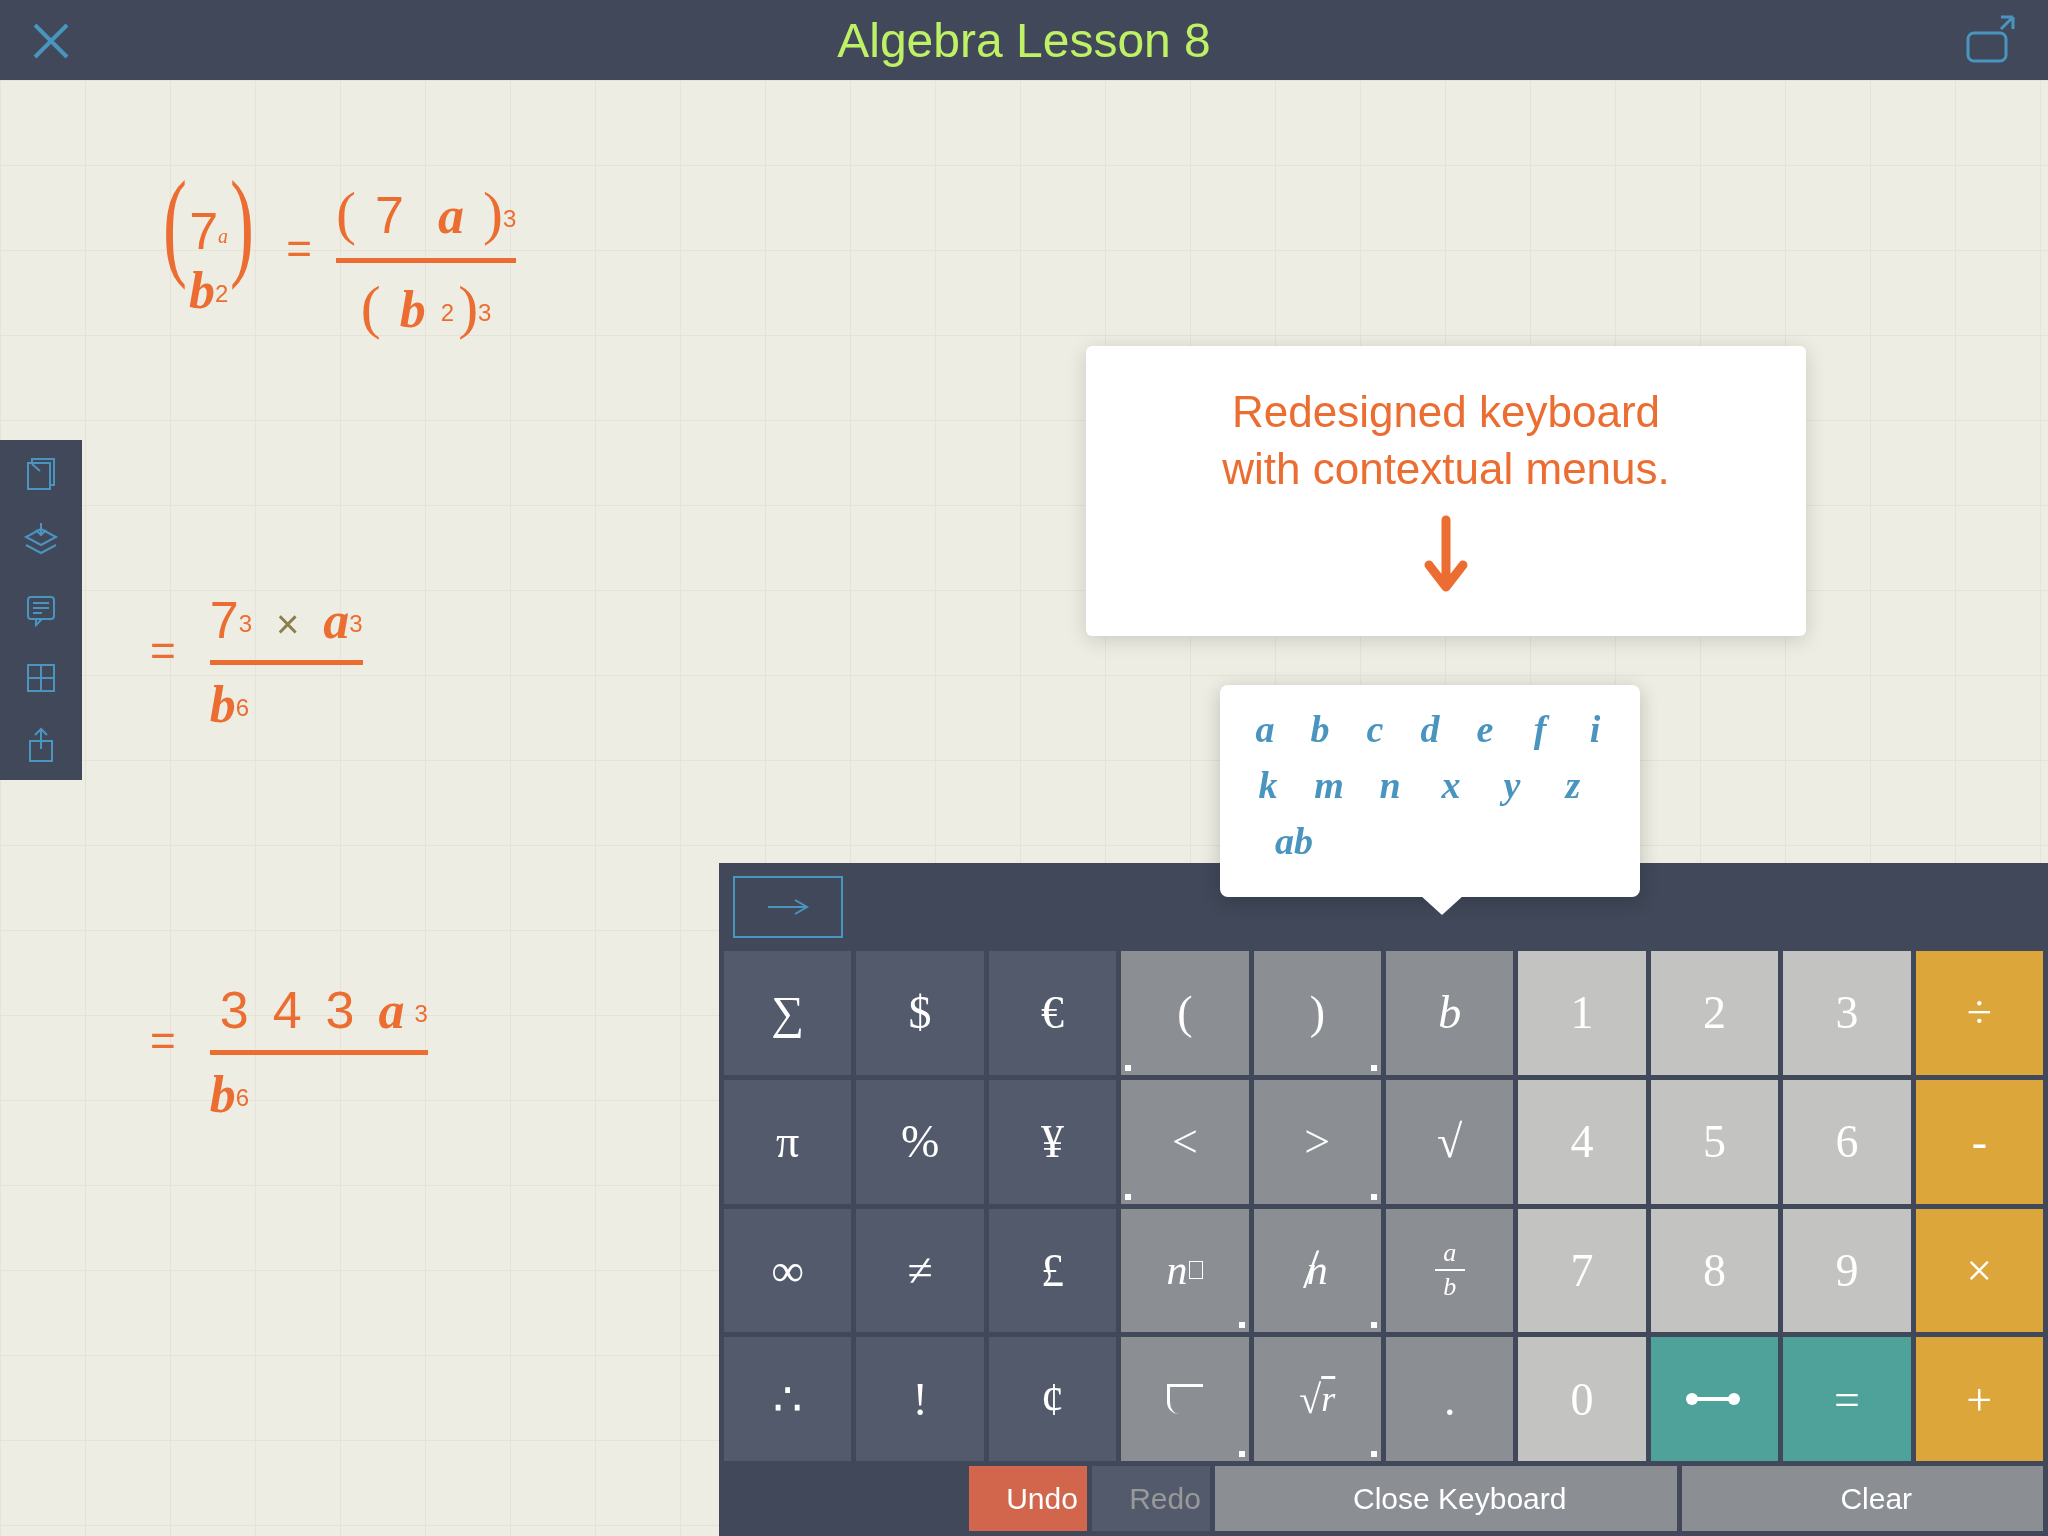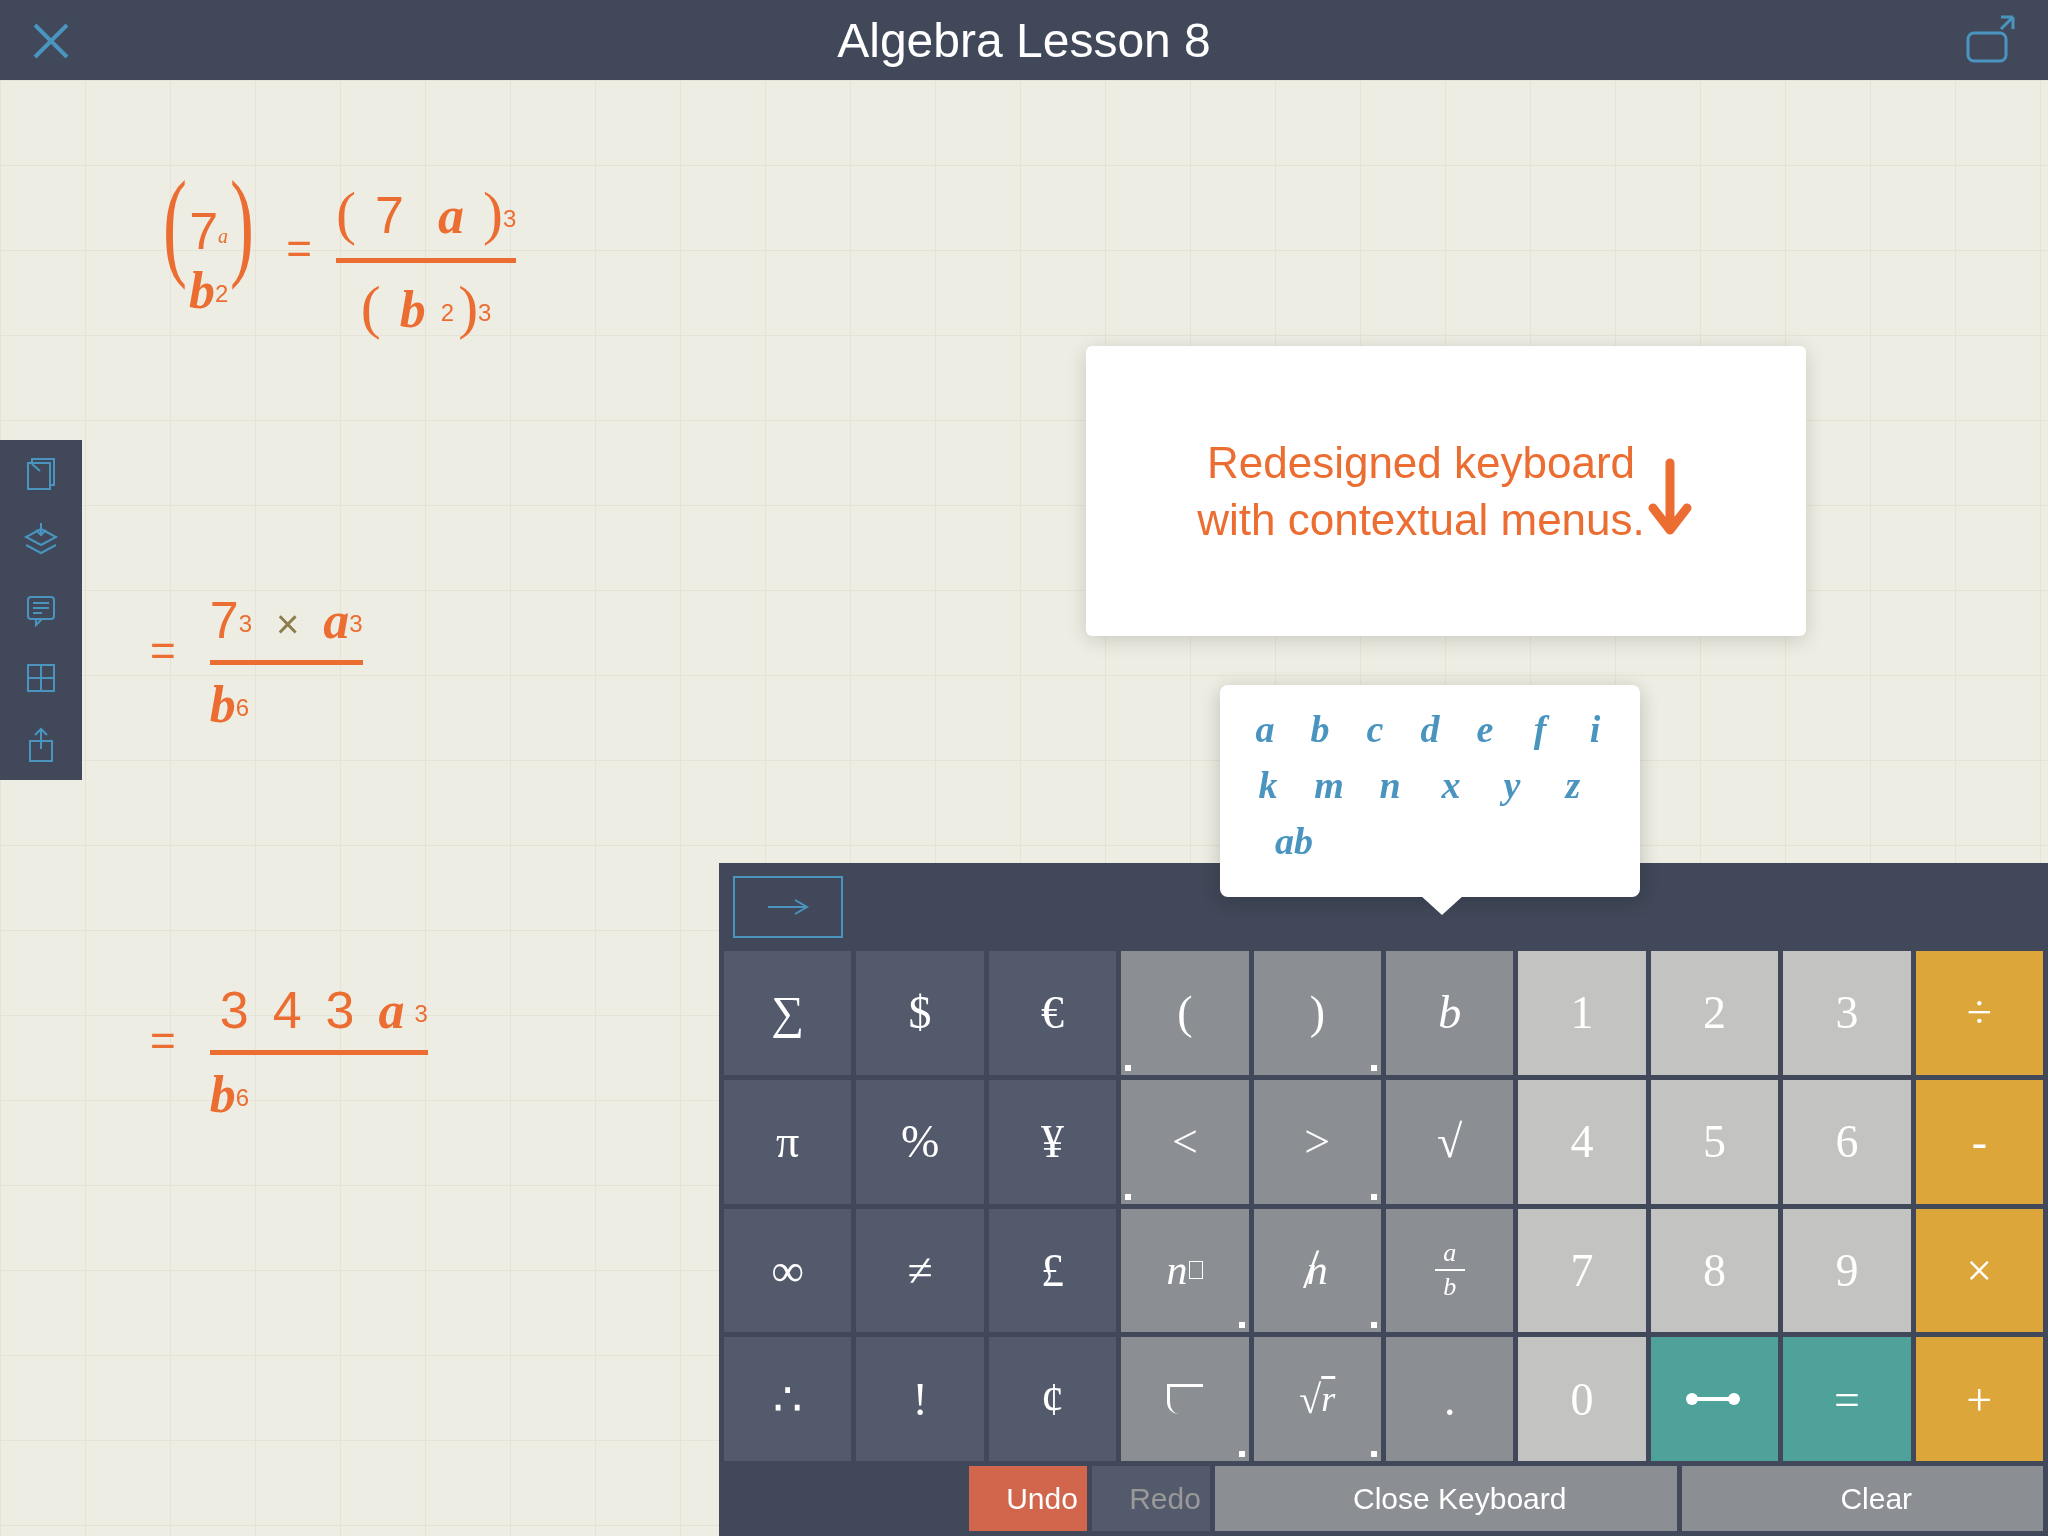--- a/index.html
+++ b/index.html
@@ -14,21 +14,21 @@
 }
 .header {
   height: 80px;
   background: #404859;
   display: flex;
   align-items: center;
   justify-content: center;
   position: relative;
 }
 .header-title {
-  color: #ffffff;
+  color: #bef264;
   font-size: 48px;
   font-family: -apple-system, "Helvetica Neue", sans-serif;
   font-weight: 300;
 }
 .close-btn {
   position: absolute;
   left: 30px;
   top: 20px;
   cursor: pointer;
 }
@@ -87,20 +87,21 @@
 .callout {
   position: absolute;
   left: 1086px;
   top: 346px;
   width: 720px;
   height: 290px;
   background: white;
   border-radius: 6px;
   box-shadow: 0 4px 20px rgba(0,0,0,0.15);
   display: flex;
+  flex-direction: column;
   align-items: center;
   justify-content: center;
   padding: 30px 50px;
 }
 .callout-text {
   color: #ec6d31;
   font-size: 44px;
   font-family: -apple-system, "Helvetica Neue", sans-serif;
   font-weight: 300;
   text-align: center;

